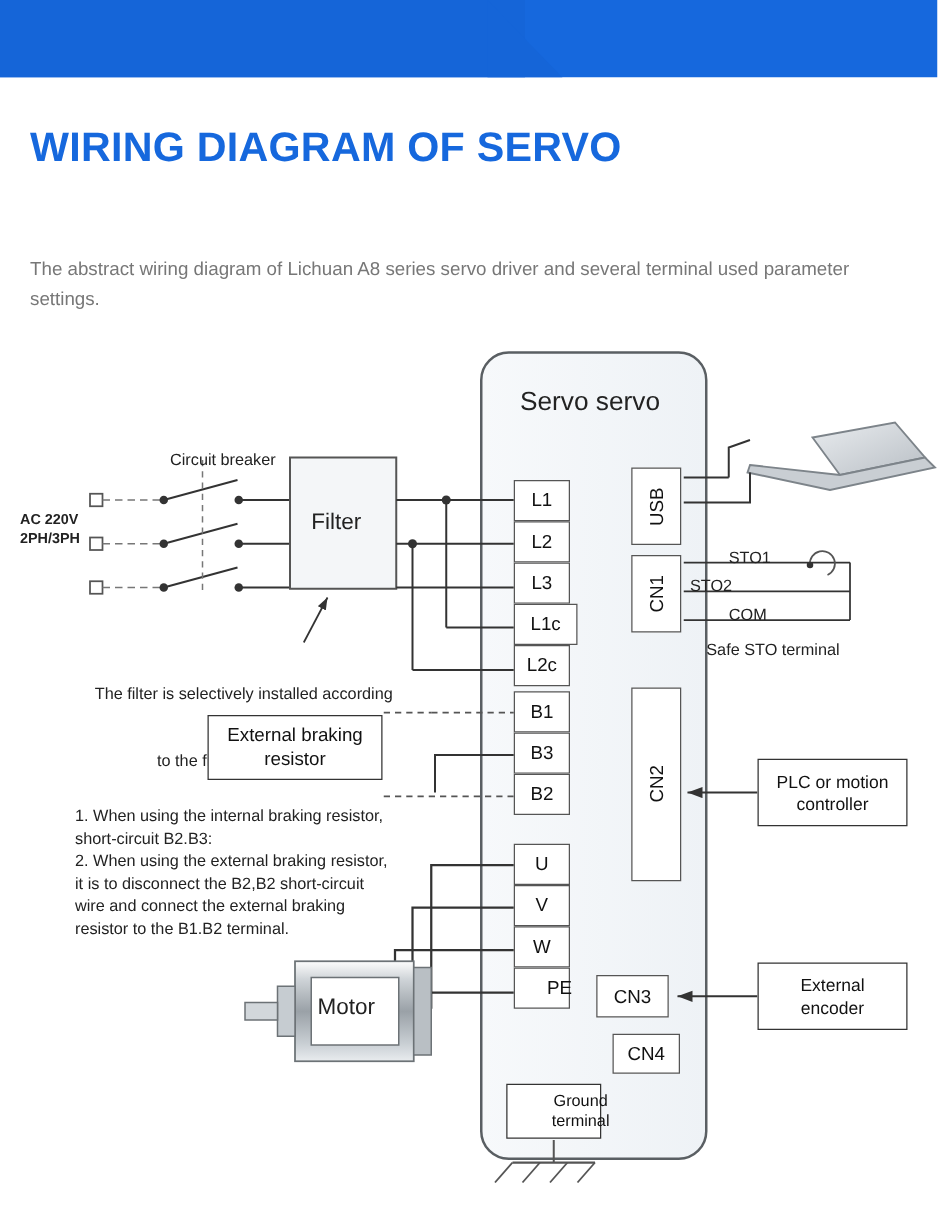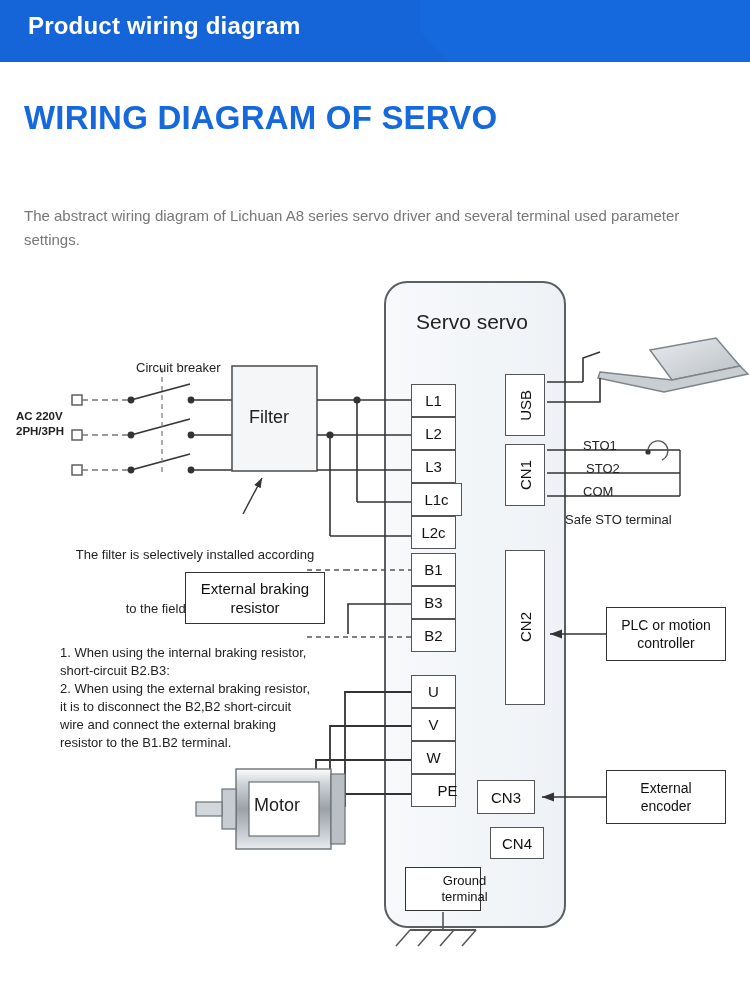--- a/index.html
+++ b/index.html
@@ -117,21 +117,20 @@
     transform: rotate(180deg);
   }
 </style>
 </head>
 <body>
 
 <div class="banner">
   <div class="banner-bg-light"></div>
   <div class="banner-bg-dark"></div>
   <div class="banner-slant"></div>
-  <div class="banner-title">Product wiring diagram</div>
 </div>
 
 <div class="main-heading">
   <div>WIRING DIAGRAM OF SERVO</div>
 </div>
 <div class="sub-text">The abstract wiring diagram of Lichuan A8 series servo driver and several terminal used parameter settings.</div>
 
 <div class="diagram">
 
   <svg width="750" height="720" viewBox="0 0 750 720">
@@ -284,25 +283,25 @@
   <div class="term" style="left:505px; top:288px; width:40px; height:155px;">
     <span class="vert-text">CN2</span>
   </div>
   <div class="term" style="left:477px; top:518px; width:58px; height:34px;">CN3</div>
   <div class="term" style="left:490px; top:565px; width:54px; height:32px;">CN4</div>
 
   <div class="box-lbl" style="left:405px; top:605px; width:76px; height:44px; font-size:13px; line-height:16px; white-space:pre-line;padding-left:43px;">Ground
 terminal</div>
 
   <div class="lbl" style="left:583px; top:176px; font-size:13px;">STO1</div>
-  <div class="lbl" style="left:586px; top:199px; font-size:13px;">STO2</div>
+  <div class="lbl" style="left:552px; top:199px; font-size:13px;">STO2</div>
   <div class="lbl" style="left:583px; top:222px; font-size:13px;">COM</div>
   <div class="lbl" style="left:565px; top:250px; font-size:13px;">Safe STO terminal</div>
 
-  <div class="box-lbl" style="left:166px; top:310px; width:140px; height:52px; font-size:15px; line-height:19px; white-space:pre-line;margin-left:19px;">External braking
+  <div class="box-lbl" style="left:166px; top:310px; width:140px; height:52px; font-size:15px; line-height:19px; white-space:pre-line;">External braking
 resistor</div>
 
   <div class="lbl" style="left:60px; top:382px; width:300px; font-size:13px; line-height:18px; white-space:pre-line;">1. When using the internal braking resistor,
 short-circuit B2.B3:
 2. When using the external braking resistor,
 it is to disconnect the B2,B2 short-circuit
 wire and connect the external braking
 resistor to the B1.B2 terminal.</div>
 
   <div class="lbl" style="left:254px; top:533px; font-size:18px;">Motor</div>

